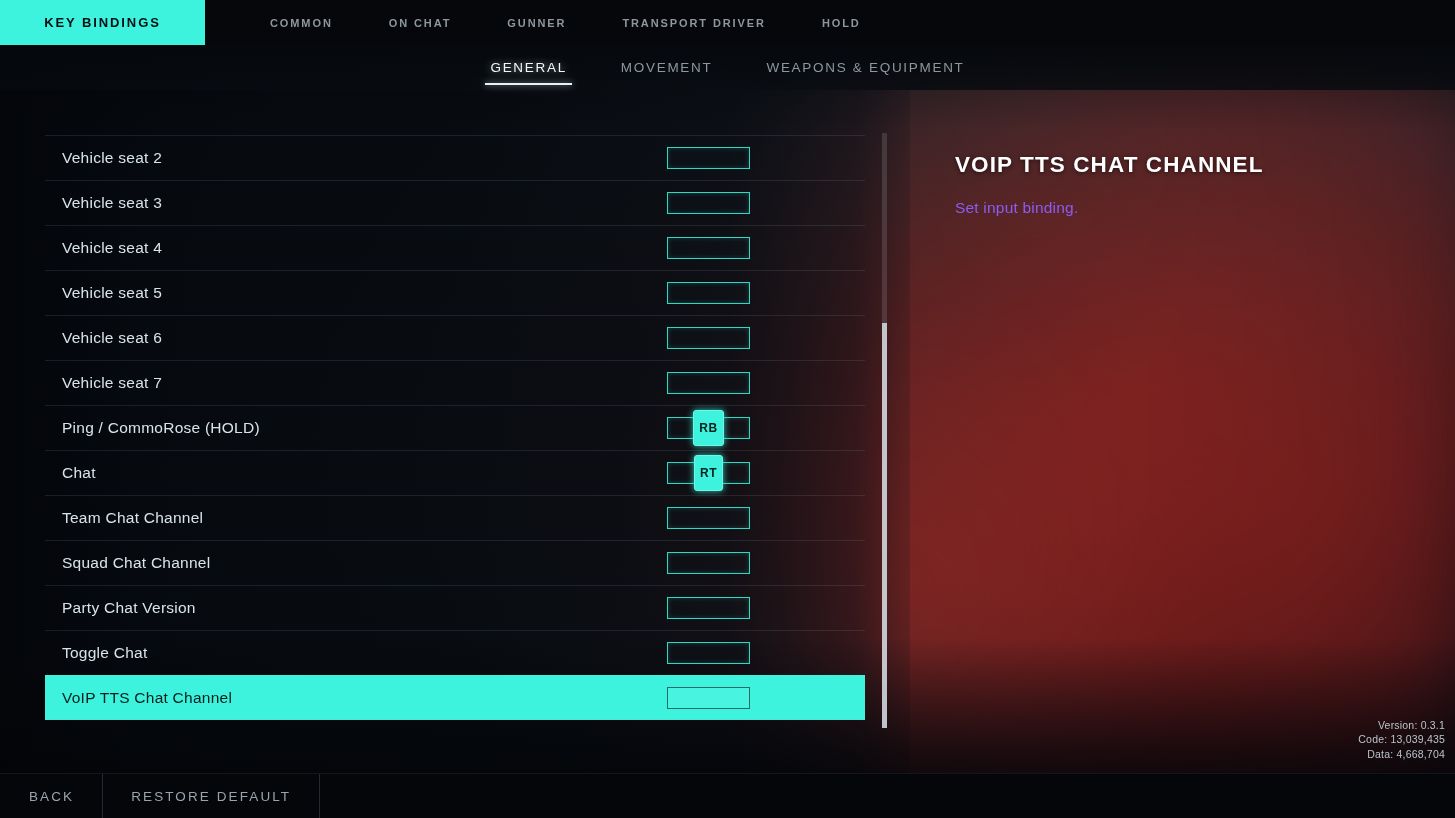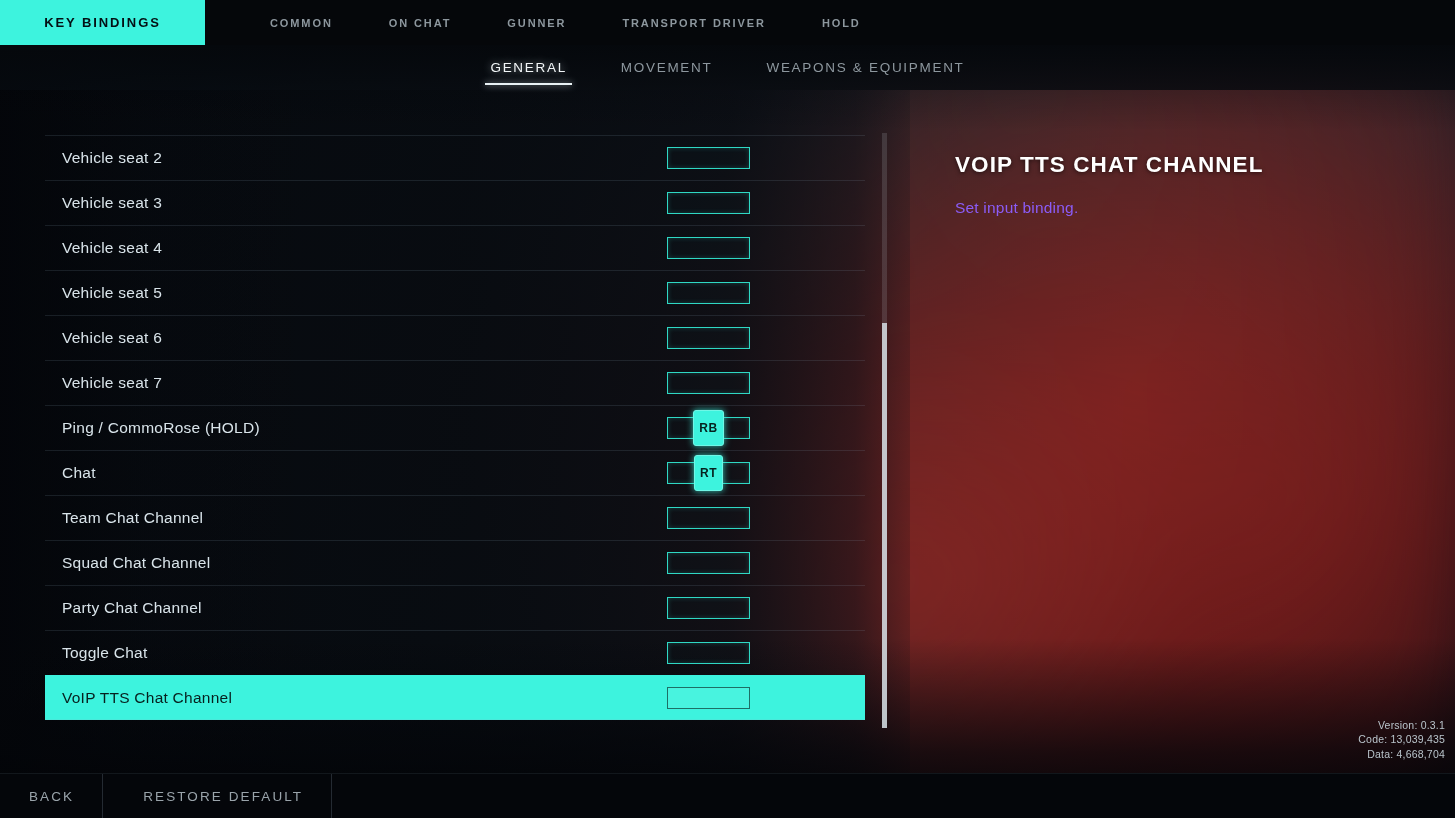--- a/index.html
+++ b/index.html
@@ -129,21 +129,20 @@
 
   
   .version { position:absolute; right:10px; top:718px; text-align:right; z-index:5; }
   .version div { font-size:10.5px; color:#b9c4cb; line-height:14.3px; letter-spacing:.2px; }
 
   
   .bottombar {
     position:absolute; left:0; bottom:0; width:100%; height:45px;
     background:#04060a; display:flex; align-items:stretch; z-index:6;
     border-top:1px solid rgba(150,175,195,0.10);
-    gap:12px;
   }
   .bottombar .btn {
     display:flex; align-items:center; justify-content:center;
     padding:0 28px; font-size:13.5px; letter-spacing:2.1px; color:#9aa4ab;
     border-right:1px solid rgba(150,175,195,0.22); white-space:nowrap;
   }
   .bottombar .btn:first-child { border-left:1px solid rgba(150,175,195,0.0); }
 </style>
 </head>
 <body>
@@ -233,21 +232,21 @@
           <div class="bindbox"></div>
         </div>
       </div>
       <div class="row">
         <div class="row-label">Squad Chat Channel</div>
         <div class="row-bind">
           <div class="bindbox"></div>
         </div>
       </div>
       <div class="row">
-        <div class="row-label">Party Chat Channel</div>
+        <div class="row-label">Party Chat Version</div>
         <div class="row-bind">
           <div class="bindbox"></div>
         </div>
       </div>
       <div class="row">
         <div class="row-label">Toggle Chat</div>
         <div class="row-bind">
           <div class="bindbox"></div>
         </div>
       </div>

